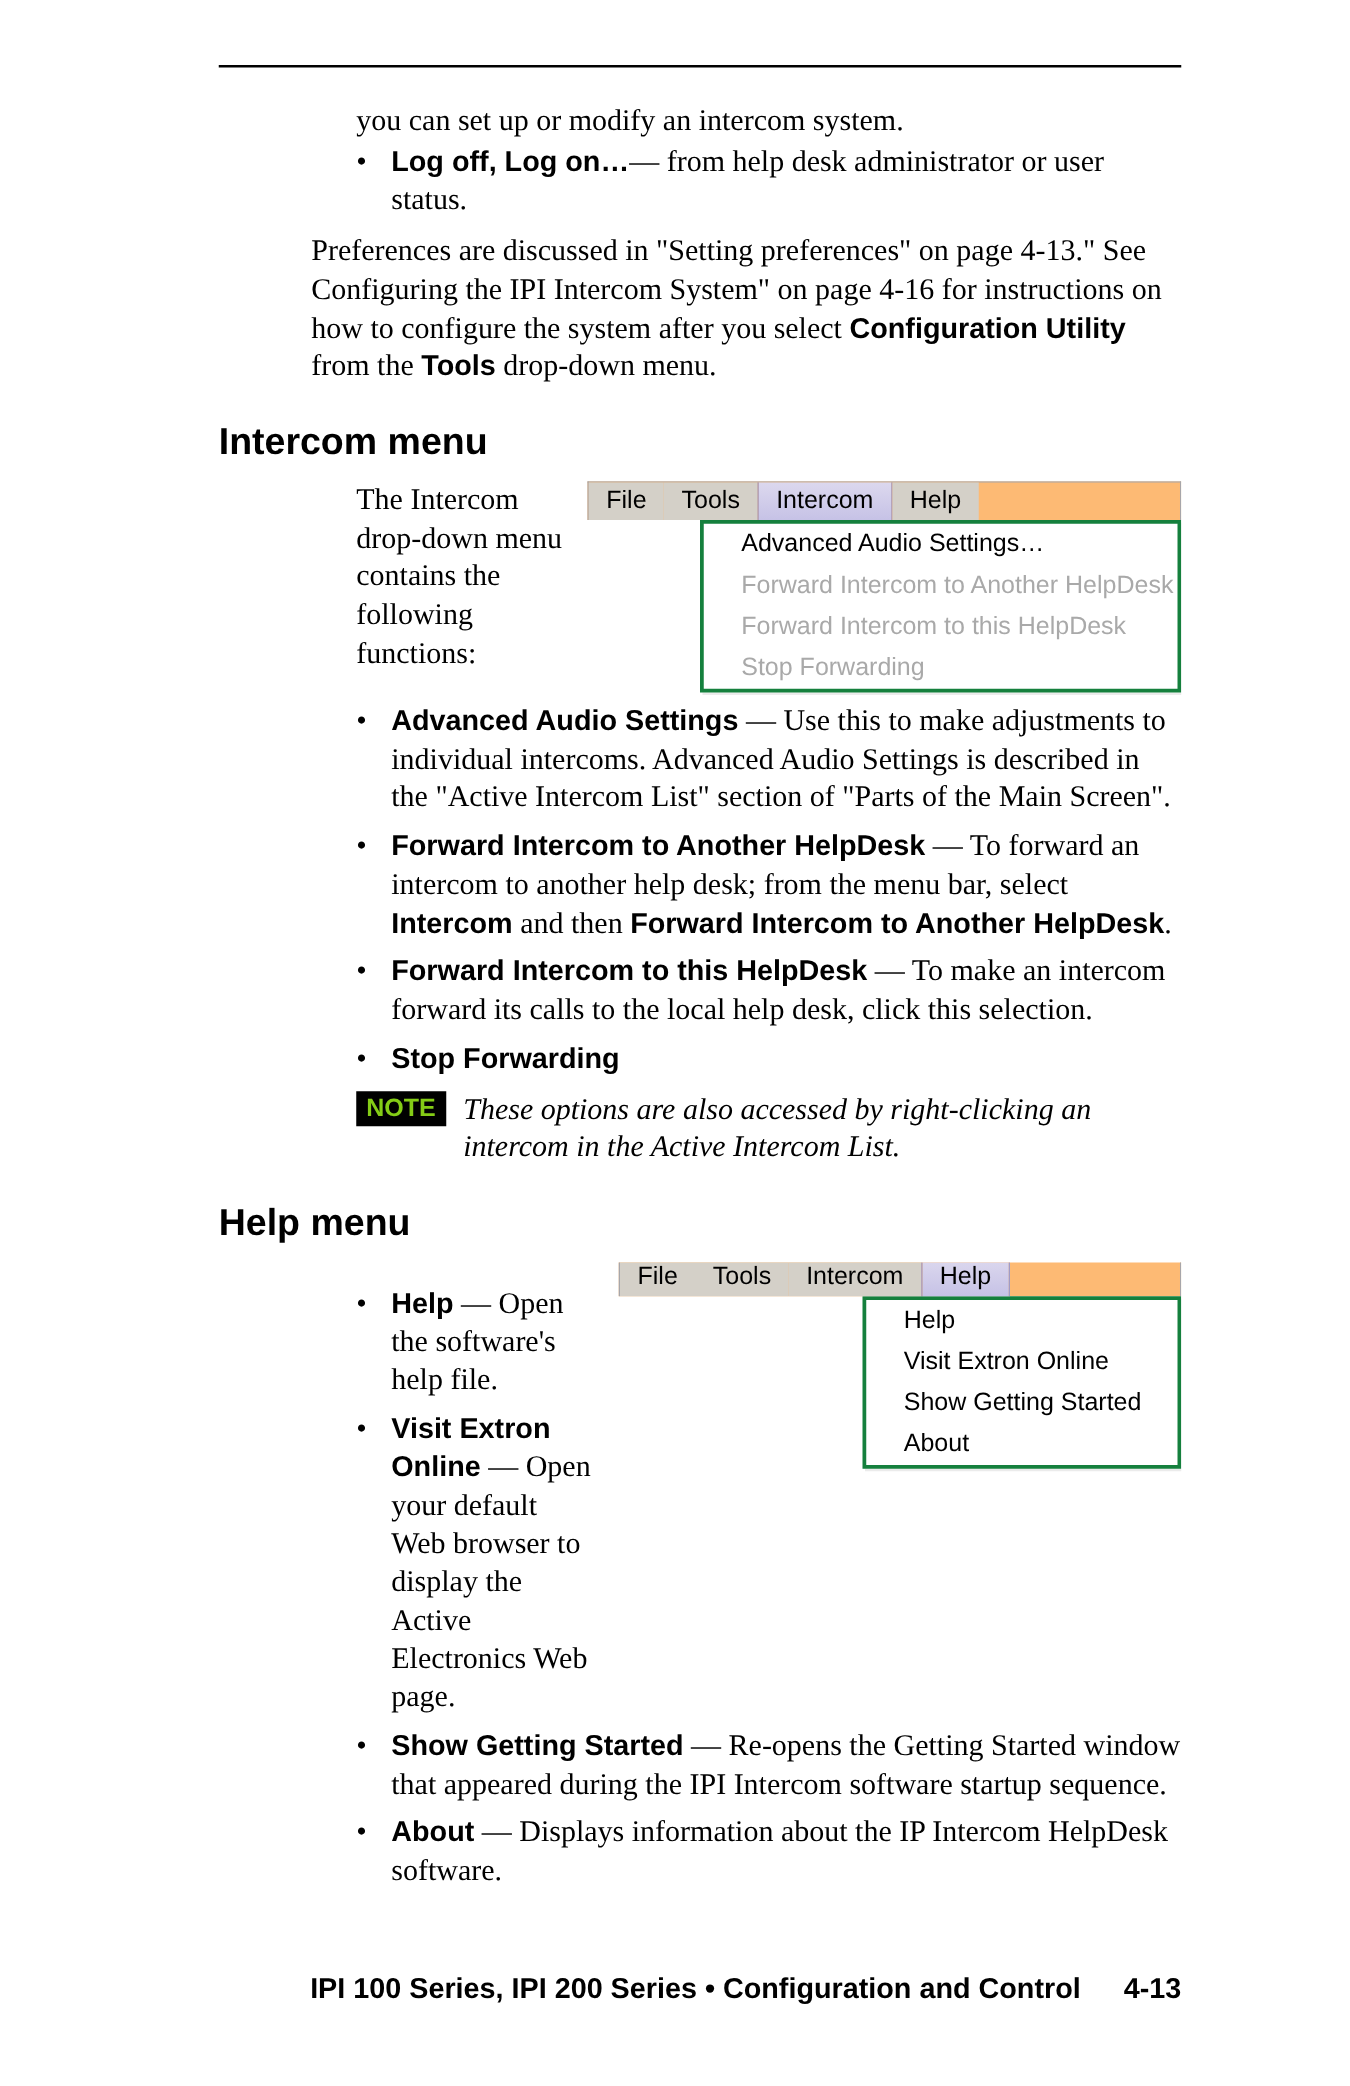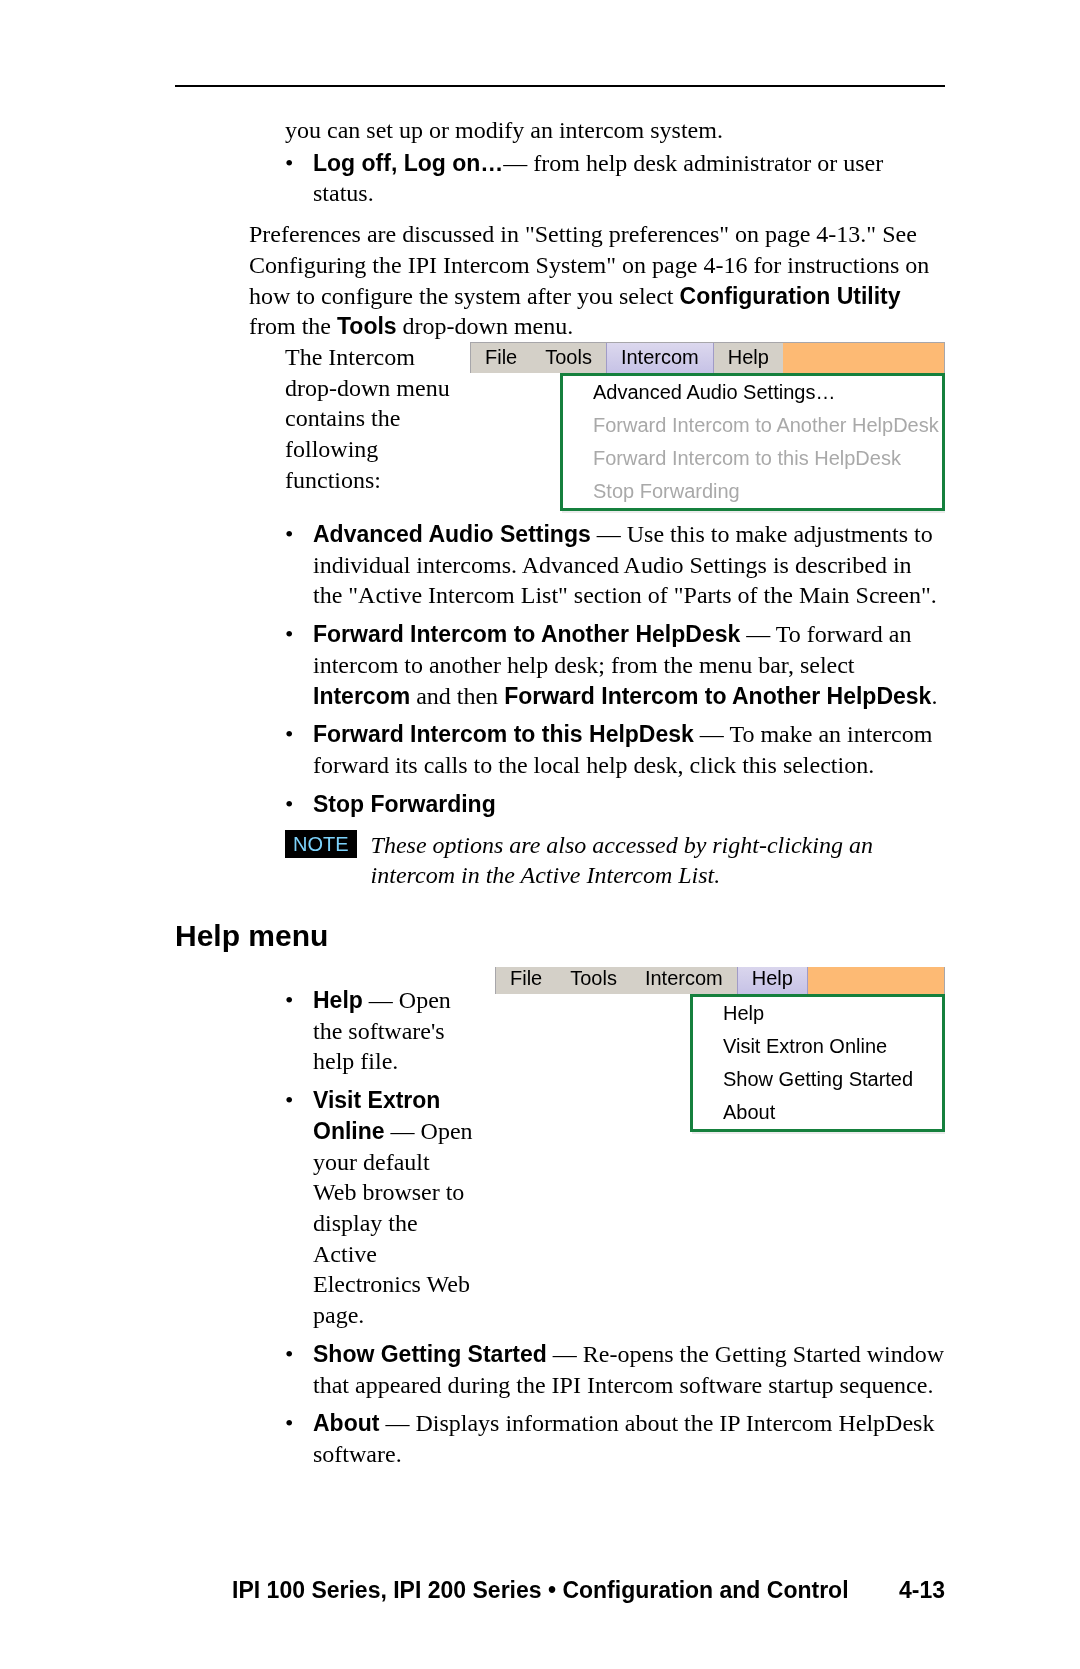--- a/index.html
+++ b/index.html
@@ -5,21 +5,21 @@
   body {
     margin: 0;
     background: #fff;
     font-family: "Palatino Linotype", "Book Antiqua", Palatino, serif;
     color: #000;
   }
   .page {
     width: 1080px;
     height: 1664px;
     box-sizing: border-box;
-    padding: 85px 135px 60px 175px;
+    padding: 52px 135px 60px 175px;
     position: relative;
   }
   .rule {
     border-top: 2.5px solid #000;
     margin-bottom: 28px;
   }
   .body-text {
     font-size: 24px;
     line-height: 1.28;
   }
@@ -54,23 +54,23 @@
     margin-top: 28px;
     margin-bottom: 14px;
   }
   .note-row {
     display: flex;
     margin-left: 110px;
     margin-top: 10px;
   }
   .note-badge {
     background: #000;
-    color: #7dd3fc;
-    font-family: Arial, Helvetica, sans-serif;
-    font-weight: 400;
+    color: #84cc16;
+    font-family: Arial, Helvetica, sans-serif;
+    font-weight: 700;
     font-size: 20px;
     padding: 2px 8px;
     height: 24px;
     line-height: 24px;
     margin-right: 14px;
     flex: 0 0 auto;
   }
   .note-text {
     font-style: italic;
     font-size: 24px;
@@ -78,21 +78,21 @@
   }
   .footer {
     position: absolute;
     right: 135px;
     bottom: 60px;
     font-family: Arial, Helvetica, sans-serif;
     font-weight: 800;
     font-size: 23px;
   }
   .footer .pagenum {
-    margin-left: 44px;
+    margin-left: 28px;
   }
 
   
   .menu-shot {
     font-family: "Segoe UI", Tahoma, sans-serif;
     font-size: 20px;
     color: #000;
     background: #fff;
     float: right;
   }
@@ -164,20 +164,21 @@
     <div class="bullet-dot">•</div>
     <div class="bullet-text">
       <span class="bold-sans">Log off, Log on…</span><span>— from  help desk administrator or user status.</span>
     </div>
   </div>
 
   <div class="body-text" style="margin-left:74px; margin-top:10px;">
     <span>Preferences are discussed in "Setting preferences" on page 4-13."  See Configuring the IPI Intercom System" on page 4-16 for instructions on how to configure the system after you select </span><span class="bold-sans">Configuration Utility</span><span> from the </span><span class="bold-sans">Tools</span><span> drop-down menu.</span>
   </div>
 
+  <div class="heading">Intercom menu</div>
 
   <div class="wrap-for-intercom">
     <div class="menu-shot intercom-shot">
       <div class="menubar">
         <div class="mitem">File</div>
         <div class="mitem">Tools</div>
         <div class="mitem sel">Intercom</div>
         <div class="mitem">Help</div>
       </div>
       <div class="dropdown">

